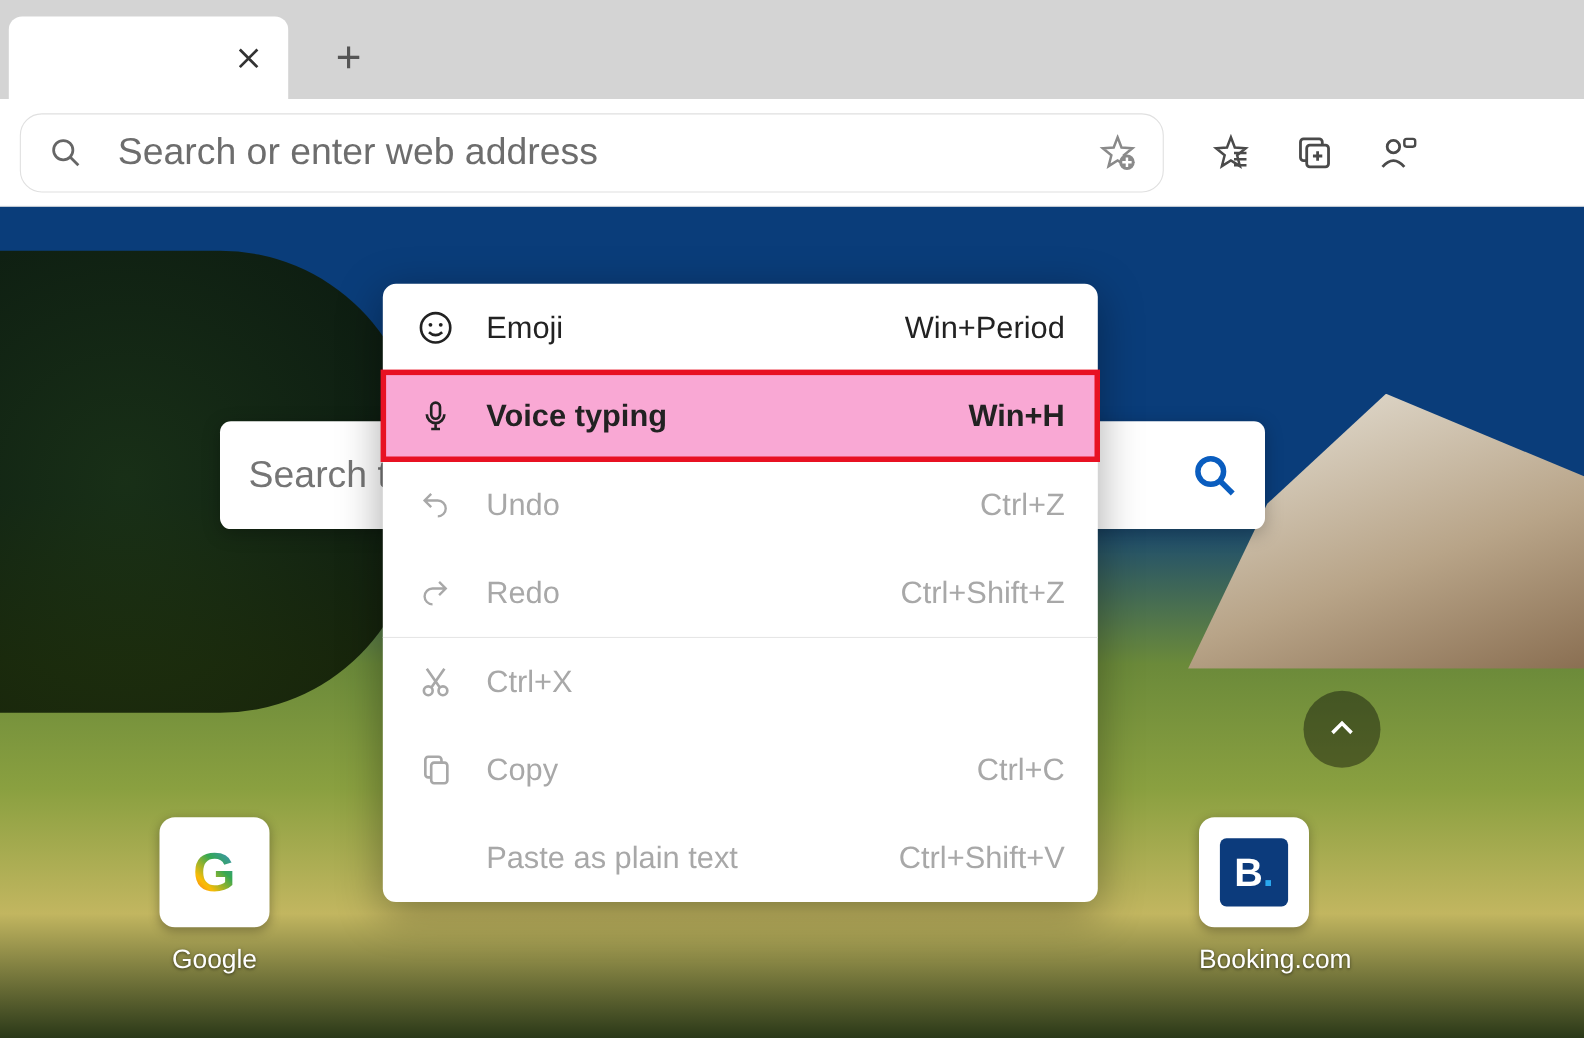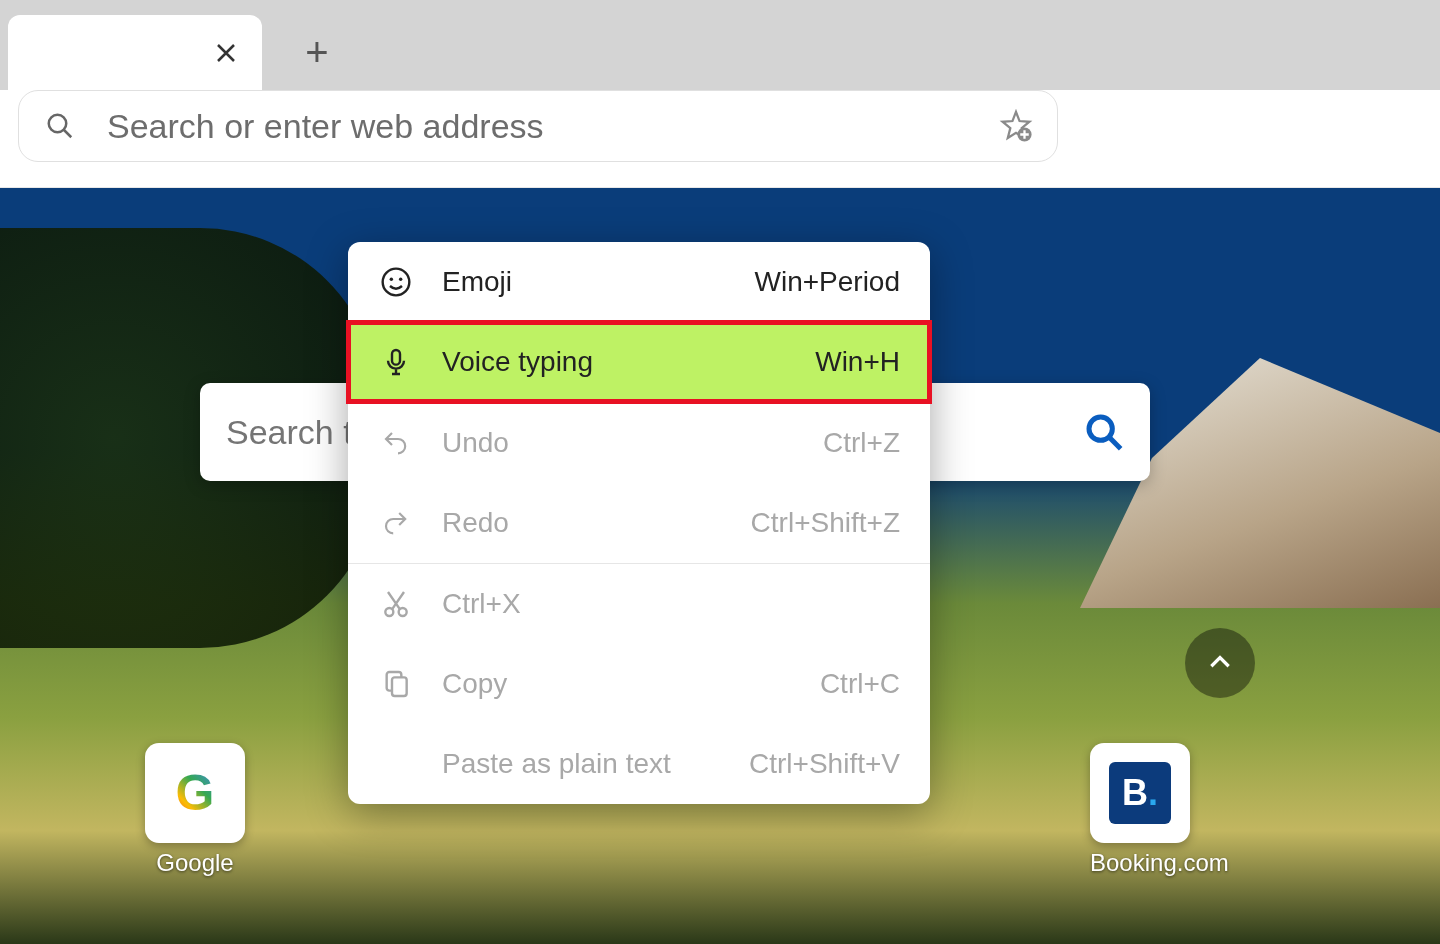--- a/index.html
+++ b/index.html
@@ -7,56 +7,56 @@
   body { background: #d4d4d4; display: flex; flex-direction: column; }
 
   
   .tabstrip { height: 90px; display: flex; align-items: flex-end; background: #d4d4d4; padding-left: 8px; }
   .tab { width: 254px; height: 75px; background: #fff; border-radius: 12px 12px 0 0; display: flex; align-items: center; justify-content: flex-end; padding-right: 25px; }
   .tab-close { font-size: 28px; color: #222; cursor: pointer; }
   .newtab { width: 60px; height: 60px; display: flex; align-items: center; justify-content: center; margin-left: 25px; margin-bottom: 8px; }
   .plus { font-size: 40px; color: #555; font-weight: 300; }
 
   
-  .toolbar { height: 98px; background: #fff; border-bottom: 1px solid #e8e8e8; display: flex; padding: 0 18px; gap: 34px; flex-direction: column; }
+  .toolbar { height: 98px; background: #fff; border-bottom: 1px solid #e8e8e8; display: flex; align-items: center; padding: 0 18px; gap: 34px; }
   .omnibox { flex: none; width: 1040px; height: 72px; border: 1px solid #e0e0e0; border-radius: 20px; display: flex; align-items: center; padding: 0 24px; gap: 30px; }
   .omnibox input { flex: 1; border: none; outline: none; font-size: 34px; color: #222; }
   .omnibox input::placeholder { color: #6d6d6d; }
   .ico { width: 34px; height: 34px; display: flex; align-items: center; justify-content: center; color: #666; }
   .toolbar-icons { display: flex; gap: 42px; margin-left: 10px; }
 
   
   .content { position: relative; flex: 1; background: linear-gradient(to bottom, #0a3d7a 0%, #0a3d7a 35%, #6b8a3a 55%, #8aa040 70%, #c2b660 85%, #2a3818 100%); overflow: hidden; }
   .mountain { position: absolute; right: 0; top: 170px; width: 360px; height: 250px; background: linear-gradient(160deg, #e8e4da 0%, #b8a488 60%, #8a6f52 100%); clip-path: polygon(20% 40%, 50% 0%, 100% 30%, 100% 100%, 0% 100%); }
   .trees-left { position: absolute; left: 0; top: 40px; width: 380px; height: 420px; background: radial-gradient(circle at 30% 50%, #1a2e0c 0%, #0e1a06 80%); border-radius: 0 180px 180px 0; opacity: .9; }
 
   
   .searchbar { position: absolute; left: 200px; top: 195px; width: 950px; height: 98px; background: #fff; border-radius: 10px; box-shadow: 0 4px 16px rgba(0,0,0,.25); display: flex; align-items: center; padding: 0 26px; }
   .searchbar input { flex: 1; border: none; outline: none; font-size: 34px; color: #333; }
   .searchbar .srch-btn { font-size: 40px; color: #0a5dbf; }
 
   
   .tile { position: absolute; text-align: center; }
   .tile .box { width: 100px; height: 100px; background: #fff; border-radius: 14px; display: flex; align-items: center; justify-content: center; box-shadow: 0 3px 10px rgba(0,0,0,.3); }
-  .tile .lbl { margin-top: 6px; color: #fff; font-size: 24px; text-shadow: 0 1px 3px rgba(0,0,0,.6); }
+  .tile .lbl { margin-top: 16px; color: #fff; font-size: 24px; text-shadow: 0 1px 3px rgba(0,0,0,.6); }
   .g-logo { font-size: 50px; font-weight: bold; background: linear-gradient(45deg,#ea4335,#fbbc05 30%,#34a853 60%,#4285f4); -webkit-background-clip: text; color: transparent; }
   .b-logo { width: 62px; height: 62px; background: #0c3b7c; color: #fff; display: flex; align-items: center; justify-content: center; font-size: 36px; font-weight: bold; border-radius: 6px; }
   .b-logo::after { content: "."; color: #2aa8ef; }
 
   
   .scrollup { position: absolute; right: 185px; top: 440px; width: 70px; height: 70px; border-radius: 50%; background: rgba(0,0,0,.4); display: flex; align-items: center; justify-content: center; color: #fff; font-size: 28px; }
 
   
-  .ctxmenu { position: absolute; left: 348px; top: 54px; width: 582px; background: #fff; border-radius: 12px; box-shadow: 0 10px 40px rgba(0,0,0,.35); padding: 0; font-size: 28px; color: #222; }
+  .ctxmenu { position: absolute; left: 348px; top: 70px; width: 650px; background: #fff; border-radius: 12px; box-shadow: 0 10px 40px rgba(0,0,0,.35); padding: 0; font-size: 28px; color: #222; }
   .ctxitem { display: flex; align-items: center; height: 80px; padding: 0 30px; gap: 28px; position: relative; }
   .ctxitem.disabled { color: #a8a8a8; }
   .ctxitem .ci-label { flex: 1; }
   .ctxitem .ci-shortcut { color: inherit; }
   .ctxitem .ci-icon { width: 36px; display: flex; justify-content: center; }
-  .ctxitem.highlight { background: #bef264; outline: 5px solid #e81123; outline-offset: -3px; z-index: 2; }
+  .ctxitem.highlight { background: #f9a8d4; outline: 5px solid #e81123; outline-offset: -3px; z-index: 2; font-weight: bold; }
   .ctxsep { height: 1px; background: #e6e6e6; margin: 0; }
 
   svg { display: block; }
 </style>
 </head>
 <body>
 
 <div class="tabstrip">
   <div class="tab">
     <span class="tab-close">

